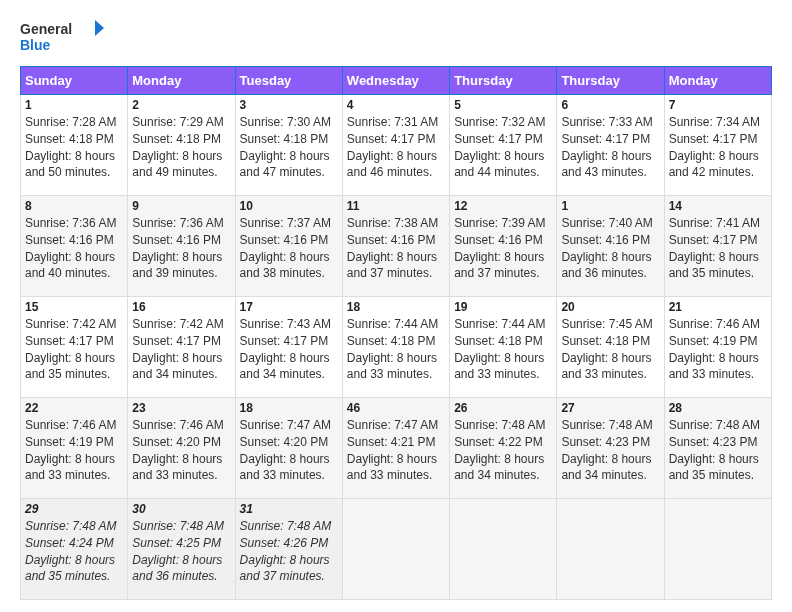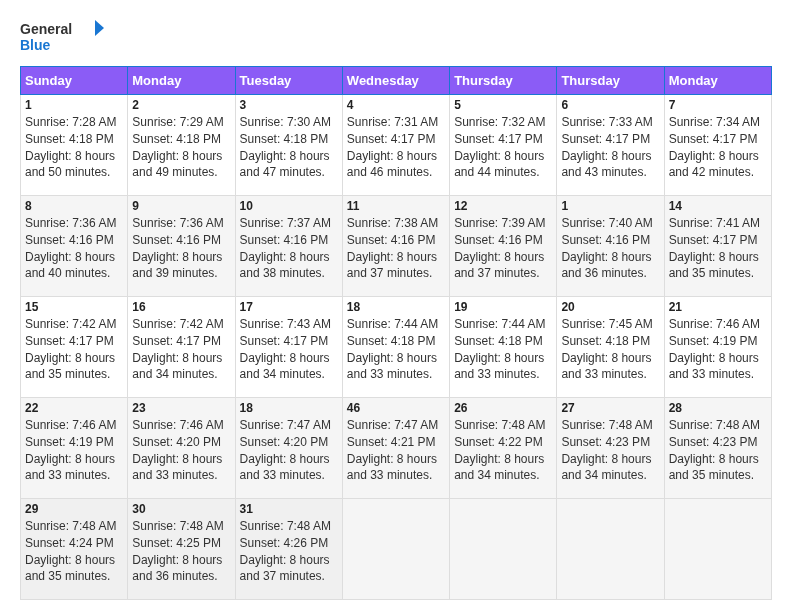--- a/index.html
+++ b/index.html
@@ -66,20 +66,21 @@
       font-size: 9.5px;
       color: #333;
       background: #fff;
       height: 90px;
     }
     .calendar tr:nth-child(even) td {
       background: #f5f5f5;
     }
     .calendar tbody tr:last-child td {
       background: #f0f0f0;
+      font-style: italic;
     }
     .day-num {
       font-size: 12px;
       font-weight: bold;
       color: #222;
       display: block;
       margin-bottom: 2px;
     }
     .cell-text {
       font-size: 12px;

